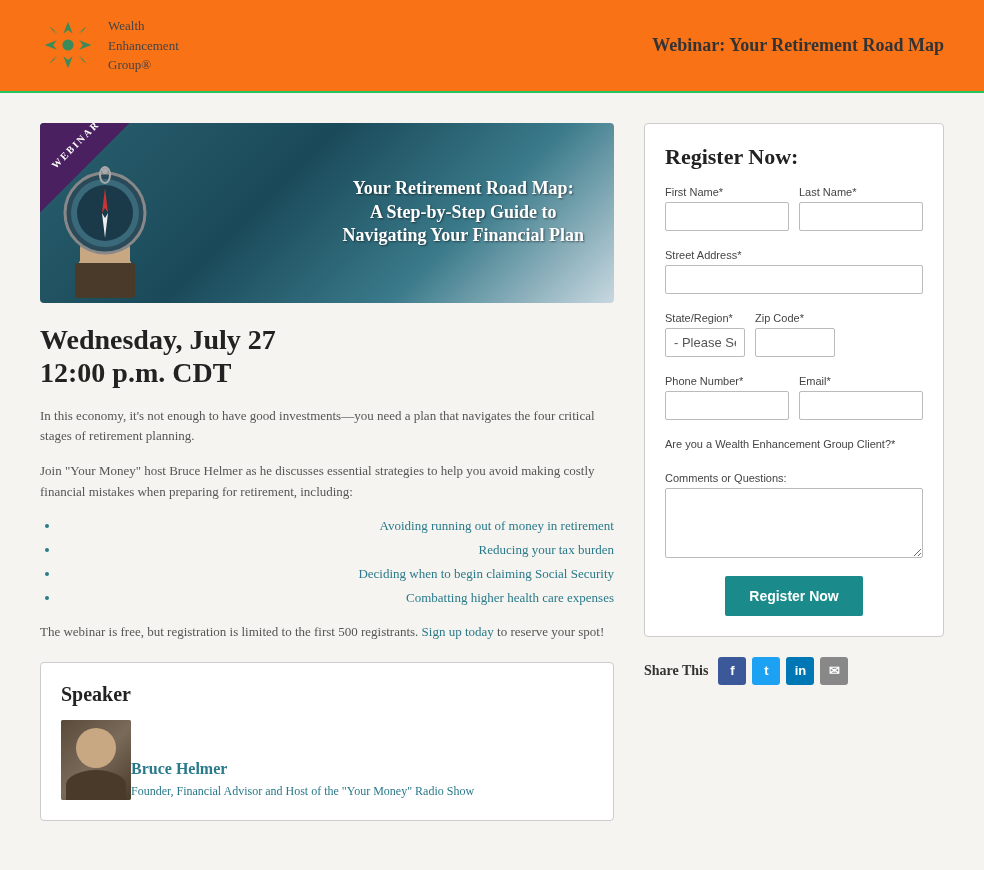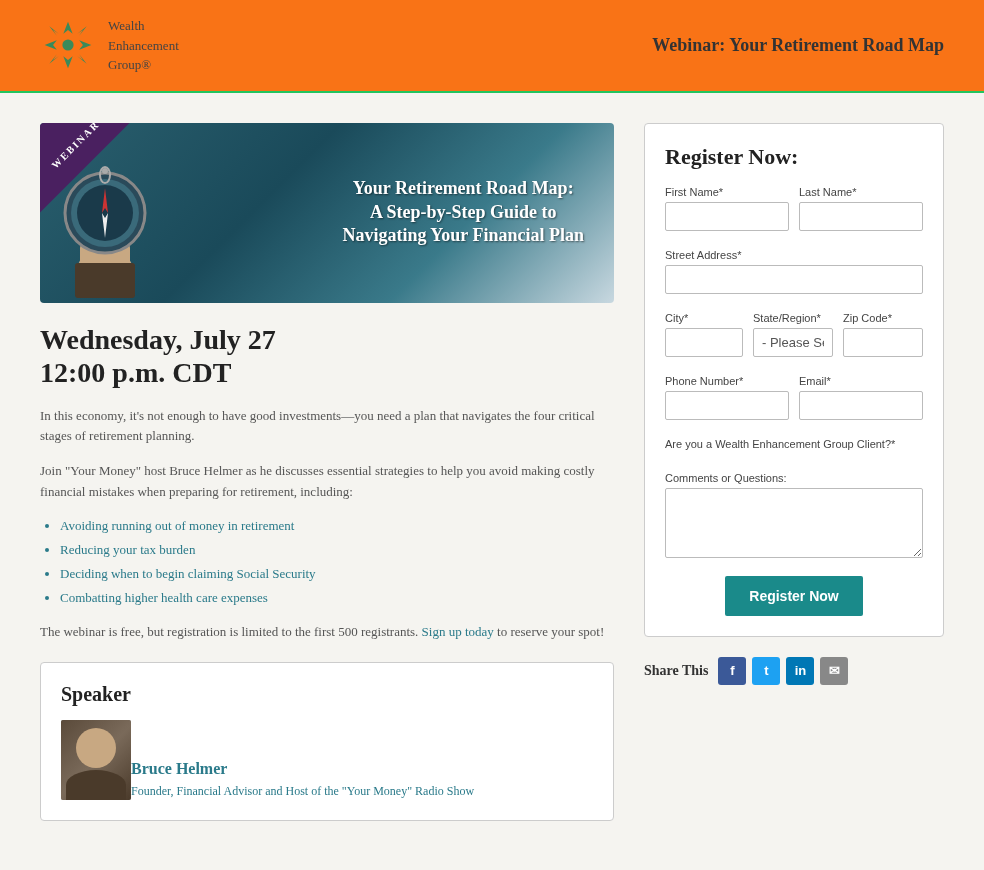--- a/index.html
+++ b/index.html
@@ -114,20 +114,21 @@
     }
     .event-desc a, .link-text {
       color: #2a7a8a;
       text-decoration: none;
       text-align: right;
     }
     .bullet-list {
       list-style: disc;
       padding-left: 20px;
       margin-bottom: 14px;
+      text-align: right;
     }
     .bullet-list li {
       font-size: 13px;
       color: #2a7a8a;
       margin-bottom: 6px;
       line-height: 1.4;
     }
     .register-info {
       font-size: 13px;
       color: #555;
@@ -437,24 +438,20 @@
       </div>
 
       <div class="form-row">
         <div class="form-group">
           <label class="form-label">Street Address*</label>
           <input class="form-input" type="text" style="">
         </div>
       </div>
 
       <div class="form-row">
-        <div class="form-group city-group">
-          <label class="form-label">City*</label>
-          <input class="form-input" type="text" style="">
-        </div>
         <div class="form-group state-group">
           <label class="form-label">State/Region*</label>
           <select class="form-select">
             <option>- Please Se</option>
           </select>
         </div>
         <div class="form-group zip-group">
           <label class="form-label">Zip Code*</label>
           <input class="form-input" type="text" style="">
         </div>

